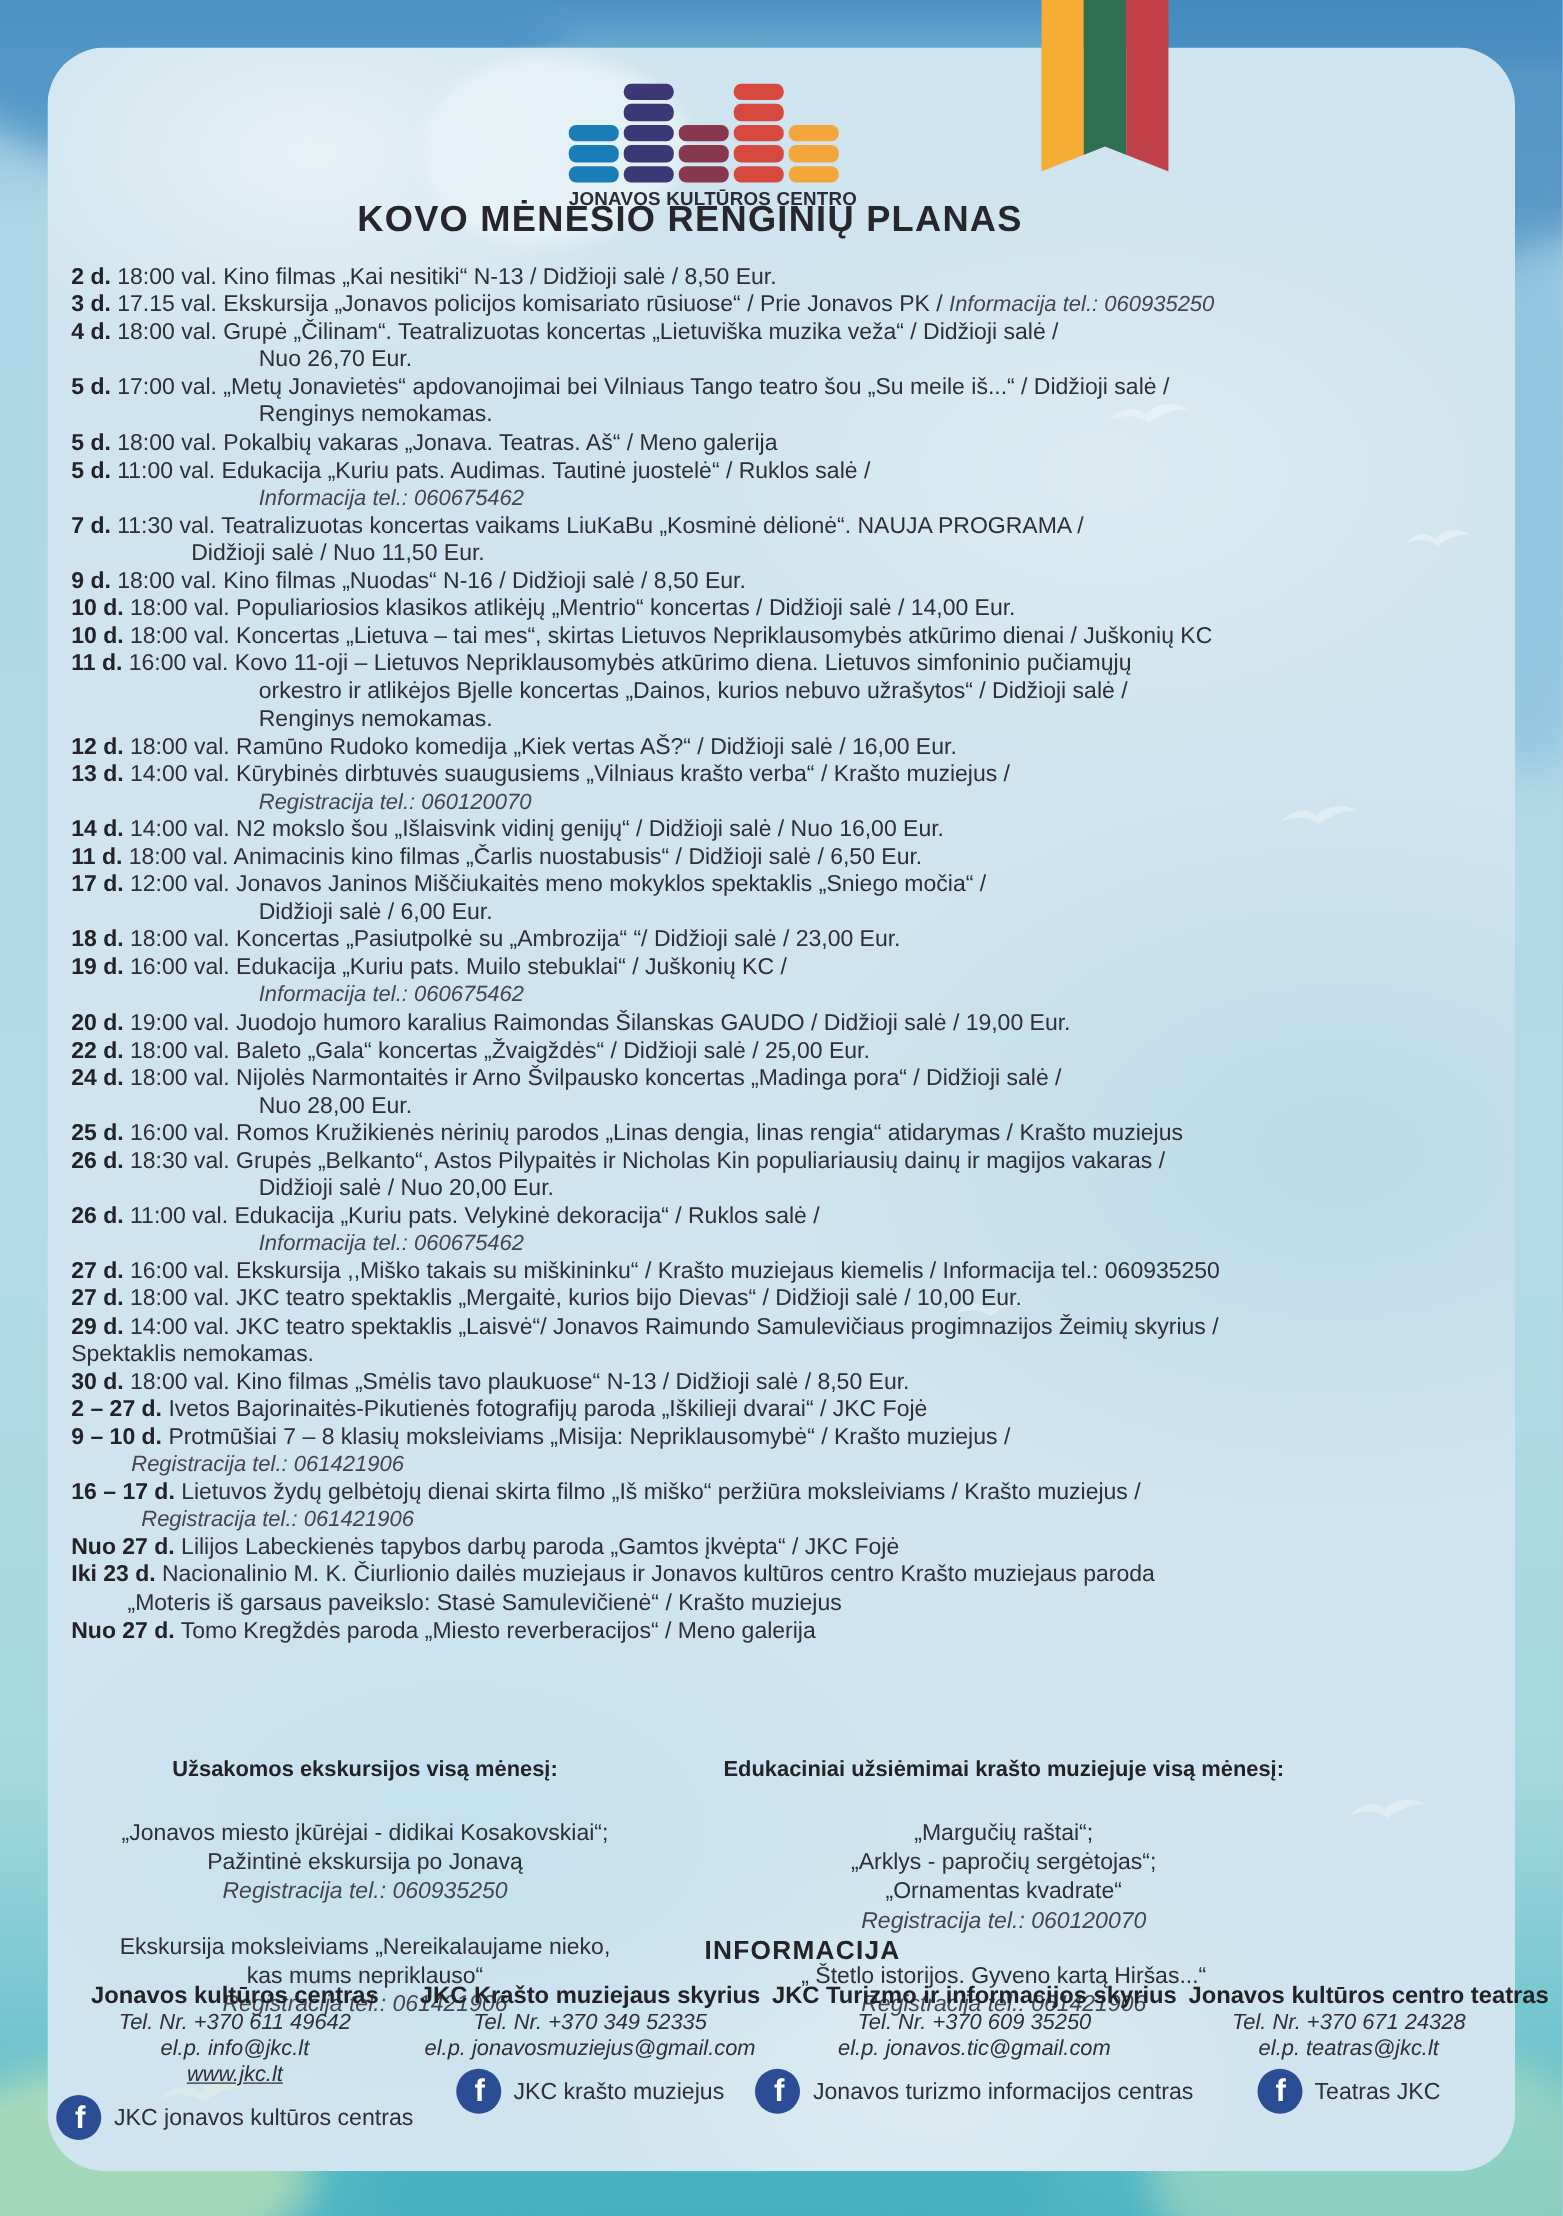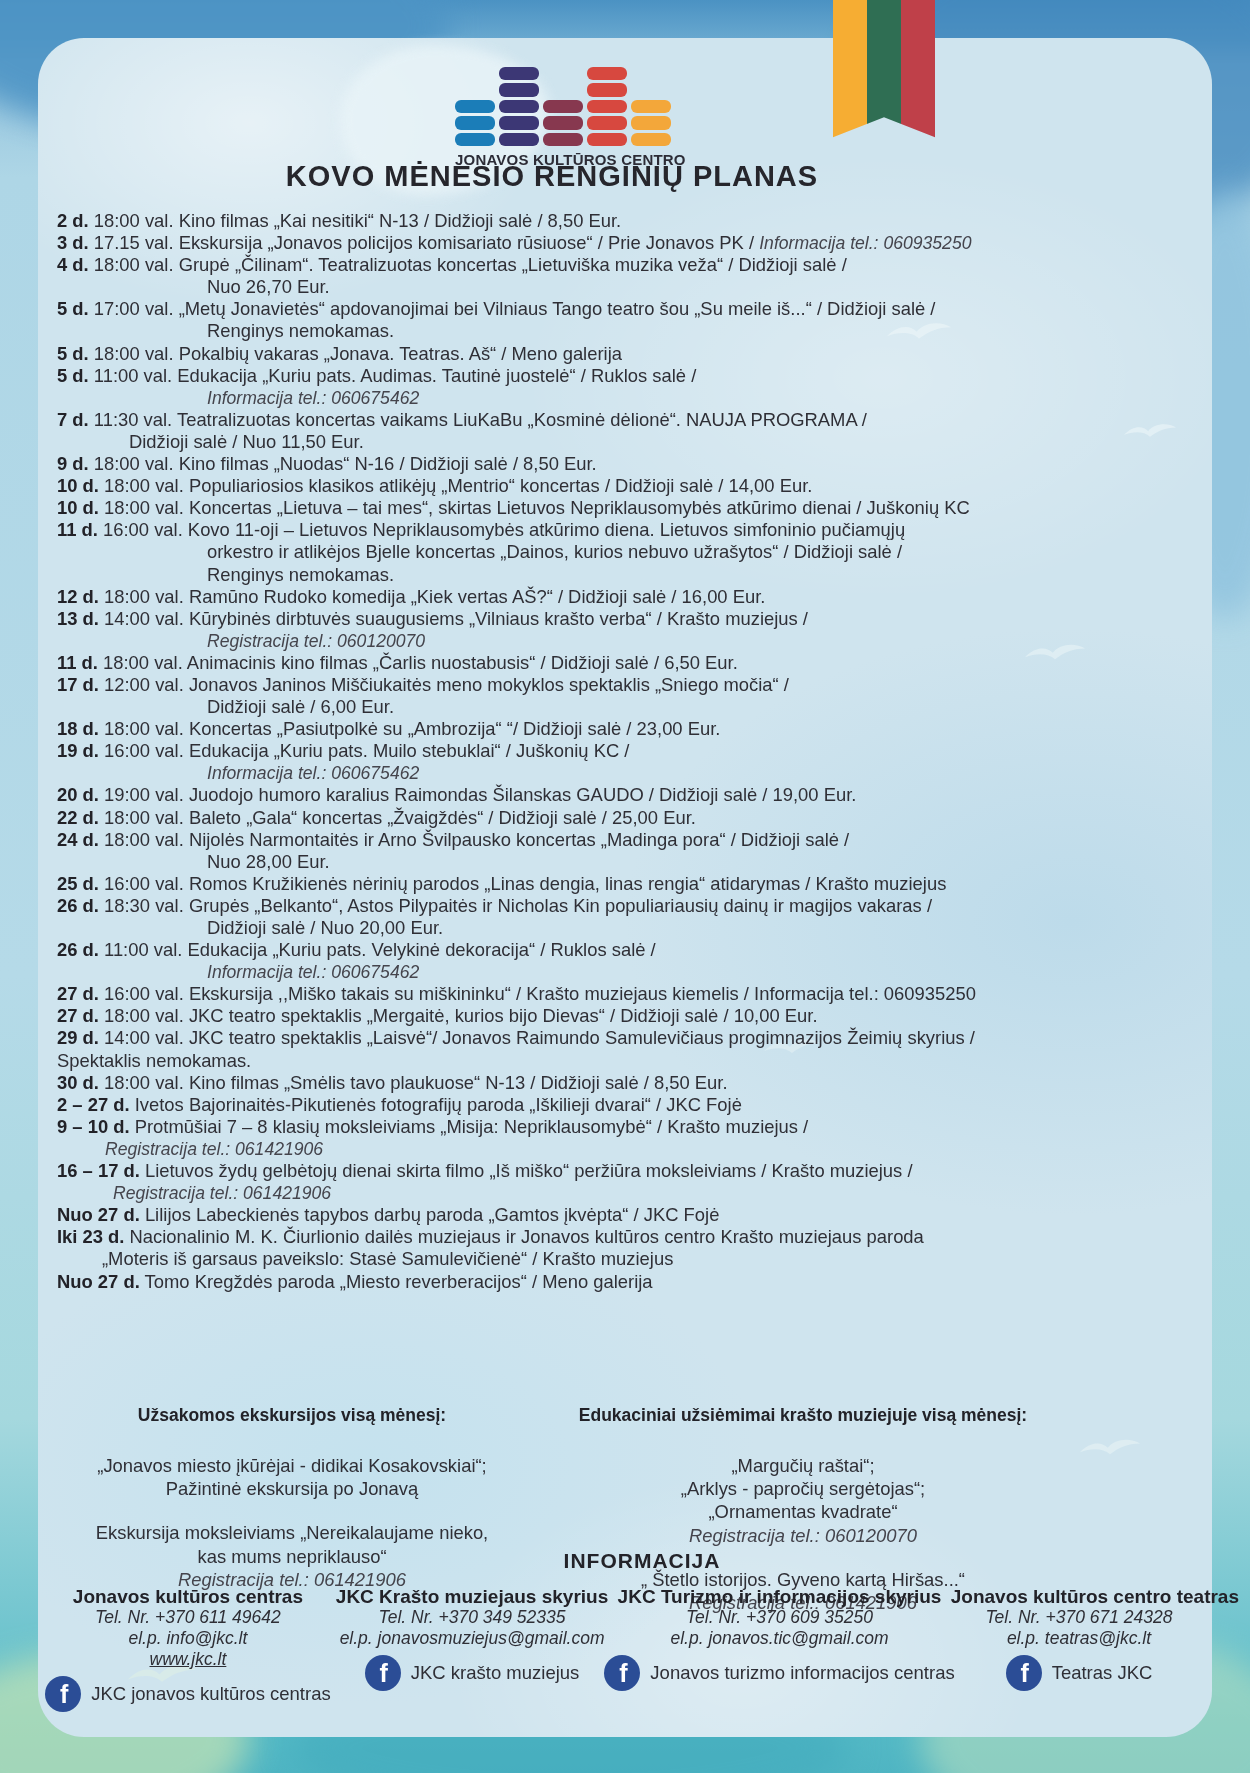--- a/index.html
+++ b/index.html
@@ -166,21 +166,21 @@
       </div>
       <div class="event">
         <div class="line"><b class="day">5 d.</b><span class="txt"> 18:00 val. Pokalbių vakaras „Jonava. Teatras. Aš“ / Meno galerija</span></div>
       </div>
       <div class="event">
         <div class="line"><b class="day">5 d.</b><span class="txt"> 11:00 val. Edukacija „Kuriu pats. Audimas. Tautinė juostelė“ / Ruklos salė /</span></div>
         <div class="line cont it" style="margin-left: 150px;">Informacija tel.: 060675462</div>
       </div>
       <div class="event">
         <div class="line"><b class="day">7 d.</b><span class="txt"> 11:30 val. Teatralizuotas koncertas vaikams LiuKaBu „Kosminė dėlionė“. NAUJA PROGRAMA /</span></div>
-        <div class="line cont" style="margin-left: 72px;">Didžioji salė / Nuo 11,50 Eur.</div>
+        <div class="line cont" style="margin-left: 96px;">Didžioji salė / Nuo 11,50 Eur.</div>
       </div>
       <div class="event">
         <div class="line"><b class="day">9 d.</b><span class="txt"> 18:00 val. Kino filmas „Nuodas“ N-16 / Didžioji salė / 8,50 Eur.</span></div>
       </div>
       <div class="event">
         <div class="line"><b class="day">10 d.</b><span class="txt"> 18:00 val. Populiariosios klasikos atlikėjų „Mentrio“ koncertas / Didžioji salė / 14,00 Eur.</span></div>
       </div>
       <div class="event">
         <div class="line"><b class="day">10 d.</b><span class="txt"> 18:00 val. Koncertas „Lietuva – tai mes“, skirtas Lietuvos Nepriklausomybės atkūrimo dienai / Juškonių KC</span></div>
       </div>
@@ -188,20 +188,23 @@
         <div class="line"><b class="day">11 d.</b><span class="txt"> 16:00 val. Kovo 11-oji – Lietuvos Nepriklausomybės atkūrimo diena. Lietuvos simfoninio pučiamųjų</span></div>
         <div class="line cont" style="margin-left: 150px;">orkestro ir atlikėjos Bjelle koncertas „Dainos, kurios nebuvo užrašytos“  / Didžioji salė /</div>
         <div class="line cont" style="margin-left: 150px;">Renginys nemokamas.</div>
       </div>
       <div class="event">
         <div class="line"><b class="day">12 d.</b><span class="txt"> 18:00 val. Ramūno Rudoko komedija „Kiek vertas AŠ?“ / Didžioji salė / 16,00 Eur.</span></div>
       </div>
       <div class="event">
         <div class="line"><b class="day">13 d.</b><span class="txt"> 14:00 val. Kūrybinės dirbtuvės suaugusiems „Vilniaus krašto verba“ / Krašto muziejus /</span></div>
         <div class="line cont it" style="margin-left: 150px;">Registracija tel.: 060120070</div>
+      </div>
+      <div class="event">
+        <div class="line"><b class="day">14 d.</b><span class="txt"> 14:00 val.  N2 mokslo šou „Išlaisvink vidinį genijų“ / Didžioji salė / Nuo 16,00 Eur.</span></div>
       </div>
       <div class="event">
         <div class="line"><b class="day">11 d.</b><span class="txt"> 18:00 val. Animacinis kino filmas „Čarlis nuostabusis“ / Didžioji salė / 6,50 Eur.</span></div>
       </div>
       <div class="event">
         <div class="line"><b class="day">17 d.</b><span class="txt"> 12:00 val. Jonavos Janinos Miščiukaitės meno mokyklos spektaklis „Sniego močia“ /</span></div>
         <div class="line cont" style="margin-left: 150px;">Didžioji salė / 6,00 Eur.</div>
       </div>
       <div class="event">
         <div class="line"><b class="day">18 d.</b><span class="txt"> 18:00 val. Koncertas „Pasiutpolkė su „Ambrozija“ “/ Didžioji salė / 23,00 Eur.</span></div>
@@ -267,20 +270,21 @@
       </div>
     </div>
 
   <div class="sections">
     <div class="sec-col-left">
       <div class="sec-header">Užsakomos ekskursijos visą mėnesį:</div>
       <div class="groups" id="exc-groups">
           <div class="group">
             <div class="gline">„Jonavos miesto įkūrėjai - didikai Kosakovskiai“;</div>
             <div class="gline">Pažintinė ekskursija po Jonavą</div>
+            <div class="gline it">Registracija tel.: 060935250</div>
           </div>
           <div class="group">
             <div class="gline">Ekskursija moksleiviams „Nereikalaujame nieko,</div>
             <div class="gline">kas mums nepriklauso“</div>
             <div class="gline it">Registracija tel.: 061421906</div>
           </div>
         </div>
     </div>
     <div class="sec-col-right">
       <div class="sec-header">Edukaciniai užsiėmimai krašto muziejuje visą mėnesį:</div>

